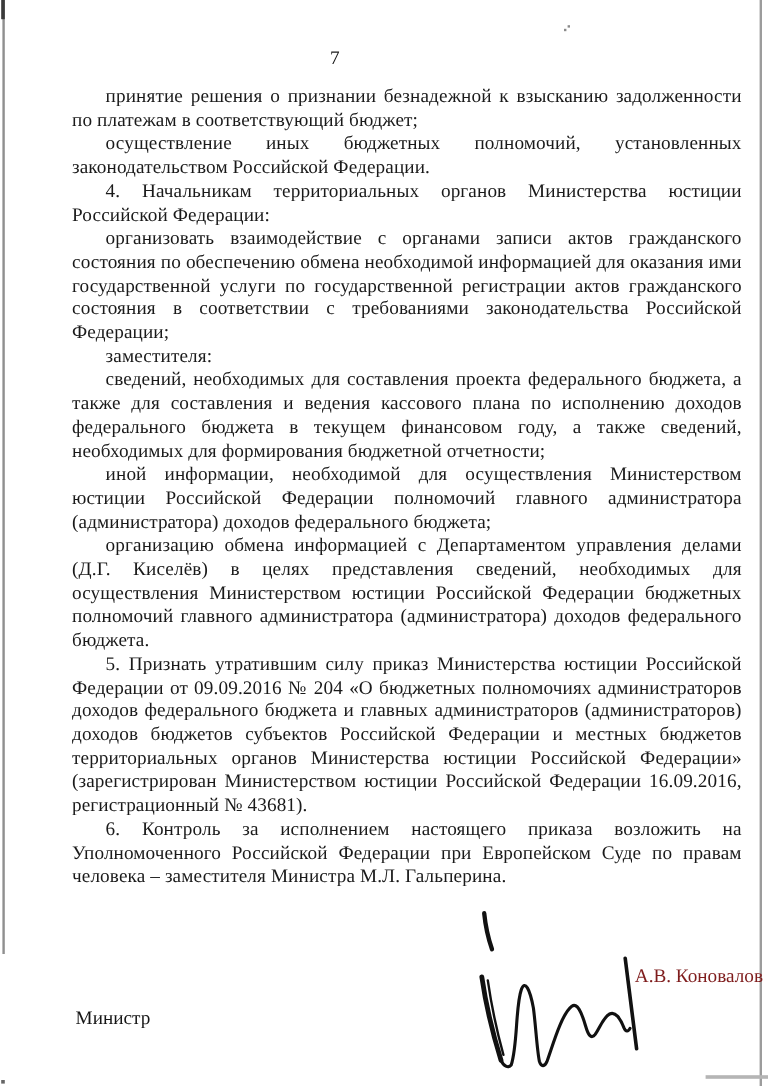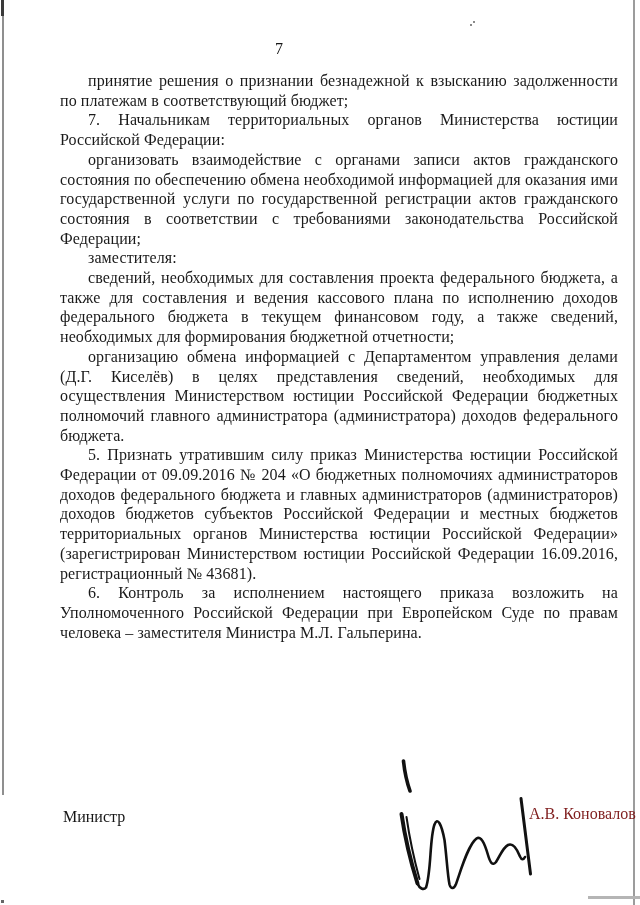--- a/index.html
+++ b/index.html
@@ -61,21 +61,21 @@
     letter-spacing: 0.1px;
   }
   .text-block p {
     margin: 0;
     padding: 0;
     text-indent: 28px;
     hyphens: none;
   }
   
   .sig-title {
-    position: absolute; left: 63px; top: 808px;
+    position: absolute; left: 63px; top: 840px;
     font-size: 16px; color: #161616; white-space: nowrap;
   }
   .sig-name {
     position: absolute; left: 505px; top: 805px;
     font-size: 16px; color: #7f1d1d; white-space: nowrap; margin-left: 24px;
   }
   .signature-svg {
     position: absolute; left: 390px; top: 700px;
     width: 160px; height: 205px;
   }
@@ -89,24 +89,26 @@
   <div class="edge-left-cap"></div>
   <div class="edge-right"></div>
   <div class="edge-bottom-right"></div>
   <div class="speck-top"></div>
   <div class="speck-bottom"></div>
 
   <div class="page-number">7</div>
 
   <div class="text-block">
     <p>принятие решения о признании безнадежной к взысканию задолженности по платежам в соответствующий бюджет;</p>
-    <p>7. Начальникам территориальных органов Министерства юстиции Российской Федерации:</p>
+    <p>осуществление иных бюджетных полномочий, установленных законодательством Российской Федерации.</p>
+    <p>4. Начальникам территориальных органов Министерства юстиции Российской Федерации:</p>
     <p>организовать взаимодействие с органами записи актов гражданского состояния по обеспечению обмена необходимой информацией для оказания ими государственной услуги по государственной регистрации актов гражданского состояния в соответствии с требованиями законодательства Российской Федерации;</p>
     <p>заместителя:</p>
     <p>сведений, необходимых для составления проекта федерального бюджета, а также для составления и ведения кассового плана по исполнению доходов федерального бюджета в текущем финансовом году, а также сведений, необходимых для формирования бюджетной отчетности;</p>
+    <p>иной информации, необходимой для осуществления Министерством юстиции Российской Федерации полномочий главного администратора (администратора) доходов федерального бюджета;</p>
     <p>организацию обмена информацией с Департаментом управления делами (Д.Г. Киселёв) в целях представления сведений, необходимых для осуществления Министерством юстиции Российской Федерации бюджетных полномочий главного администратора (администратора) доходов федерального бюджета.</p>
     <p>5. Признать утратившим силу приказ Министерства юстиции Российской Федерации от 09.09.2016 № 204 «О бюджетных полномочиях администраторов доходов федерального бюджета и главных администраторов (администраторов) доходов бюджетов субъектов Российской Федерации и местных бюджетов территориальных органов Министерства юстиции Российской Федерации» (зарегистрирован Министерством юстиции Российской Федерации 16.09.2016, регистрационный № 43681).</p>
     <p>6. Контроль за исполнением настоящего приказа возложить на Уполномоченного Российской Федерации при Европейском Суде по правам человека – заместителя Министра М.Л. Гальперина.</p>
   </div>
 
   <div class="sig-title">Министр</div>
   <div class="sig-name">А.В. Коновалов</div>
 
   <svg class="signature-svg" viewBox="390 700 160 205" xmlns="http://www.w3.org/2000/svg">
     <g fill="none" stroke="#111111" stroke-linecap="round" stroke-linejoin="round">

